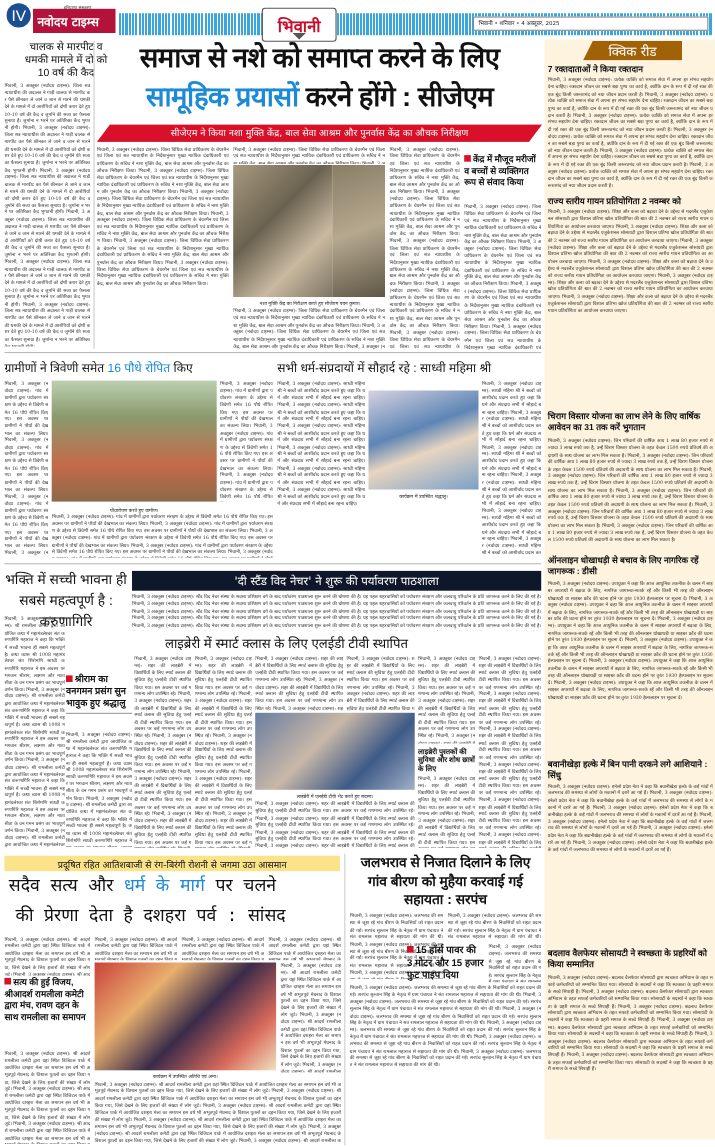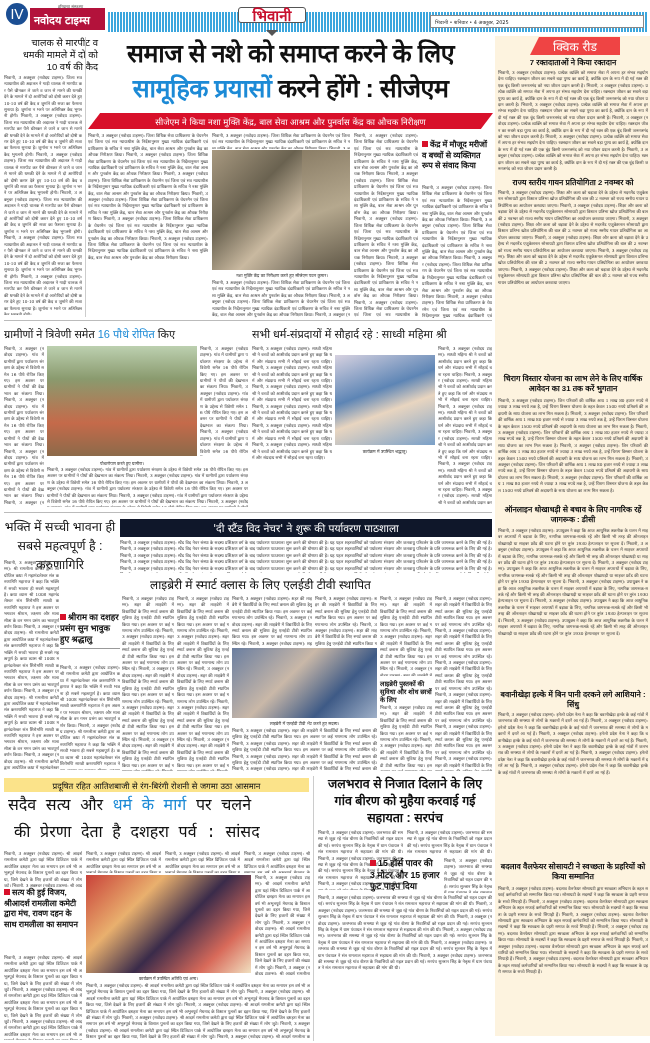--- a/index.html
+++ b/index.html
@@ -4,37 +4,37 @@
 <style>
 *{box-sizing:border-box;margin:0;padding:0}
 body{width:650px;height:1043px;background:#fff;font-family:"DejaVu Sans",sans-serif;color:#111;position:relative;overflow:hidden}
 .abs{position:absolute}
 .body-text{font-family:"DejaVu Serif",serif;font-size:4.2px;line-height:6.4px;color:#333;text-align:justify;overflow:hidden;word-break:break-all}
 
 .page-num{left:6px;top:3px;width:22px;height:22px;border-radius:50%;background:#1b4e93;color:#fff;font-family:"Liberation Sans",sans-serif;font-size:14px;display:flex;align-items:center;justify-content:center}
 .logo{left:30px;top:8px;width:75px;height:22px;background:#b3123b;color:#fff;font-weight:bold;font-size:11px;display:flex;align-items:flex-end;padding:0 4px 3px}
 .logo-tag{left:58px;top:4px;font-size:4px;color:#333}
 .stripes{left:108px;top:12px;width:540px;height:20px;background:repeating-linear-gradient(90deg,#3ba6dd 0 2px,#fff 2px 3px)}
-.city-box{left:238px;top:7px;width:68px;height:16px;background:#fff;border:1px solid #555;border-radius:3px;display:flex;align-items:center;justify-content:center;color:#c8102e;font-weight:bold;font-size:15px}
+.city-box{left:238px;top:7px;width:68px;height:31px;background:#fff;border:1px solid #555;border-radius:3px;display:flex;align-items:center;justify-content:center;color:#c8102e;font-weight:bold;font-size:15px}
 .city-arrow{left:266px;top:30px;width:0;height:0;border-left:6px solid transparent;border-right:6px solid transparent;border-top:6px solid #555}
 .dateline{left:430px;top:15px;width:214px;height:13px;background:#fff;border:1px solid #888;font-size:5px;display:flex;align-items:center;padding-left:4px;color:#222}
 
-.brief-head{left:22px;top:37px;width:76px;font-size:9.5px;line-height:12px;text-align:right;color:#111;font-family:"Liberation Sans",sans-serif}
+.brief-head{left:22px;top:37px;width:76px;font-size:9.5px;line-height:12px;text-align:center;color:#111;font-family:"Liberation Sans",sans-serif}
 
 .main-h1{left:88px;top:38px;width:405px;font-family:"Liberation Sans",sans-serif;font-weight:900;font-size:25px;line-height:30px;color:#111;text-align:center;letter-spacing:-0.5px}
 .main-h1b{left:88px;top:73px;width:405px;font-family:"Liberation Sans",sans-serif;font-weight:900;font-size:25px;line-height:30px;color:#111;text-align:center;letter-spacing:-0.5px}
 .blue{color:#1c8ad6}
 .strap{left:88px;top:113px;width:405px;height:16px;background:#d8102a;color:#fff;font-size:8.5px;display:flex;align-items:center;justify-content:center;clip-path:polygon(3% 0,100% 0,97% 100%,0 100%)}
 
 .photo{background:linear-gradient(135deg,#a89980,#6a6250 40%,#c9b9a0 70%,#7d7565);overflow:hidden}
 .caption{font-size:4.3px;color:#333;text-align:center}
 
 .right-col{left:495px;top:36px;width:155px;height:1000px;background:#fdf3df}
-.qr-tab{left:530px;top:37px;width:90px;height:18px;background:#ef4444;color:#fff;font-size:12px;display:flex;align-items:center;justify-content:center;clip-path:polygon(10% 0,100% 0,100% 100%,0 100%)}
-.r-head{font-size:7.8px;line-height:10px;color:#111;text-align:center;font-weight:bold;font-family:"Liberation Sans",sans-serif}
+.qr-tab{left:530px;top:37px;width:90px;height:18px;background:#a16207;color:#fff;font-size:12px;display:flex;align-items:center;justify-content:center;clip-path:polygon(10% 0,100% 0,100% 100%,0 100%)}
+.r-head{font-size:7.8px;line-height:10px;color:#111;text-align:left;font-weight:bold;font-family:"Liberation Sans",sans-serif}
 .sec-head{font-size:11px;font-family:"Liberation Sans",sans-serif;color:#111;white-space:nowrap}
 .env-band{left:120px;top:519px;width:372px;height:18px;background:#0f172a;color:#fff;font-size:10.5px;display:flex;align-items:center;justify-content:center}
 .yellow-band{left:4px;top:778px;width:305px;height:14px;background:#fbe38a;font-size:8.3px;display:flex;align-items:center;justify-content:center;color:#111}
 .big-h{font-family:Liberation Mono, monospace;font-size:16px;line-height:26px;white-space:nowrap;color:#111}
 .red-bullet{display:inline-block;width:6px;height:6px;background:#d8102a;margin-right:2px}
 .sub-h{font-weight:bold;font-size:8px;line-height:10.5px;color:#111;font-family:"Liberation Sans",sans-serif}
 .vline{background:#ccc;width:1px}
 .hline{background:#bbb;height:1px}
 </style>
 </head>
@@ -90,21 +90,21 @@
 
 <div class="abs sec-head" style="left:252px;top:326px">सभी धर्म-संप्रदायों में सौहार्द रहे : साध्वी महिमा श्री</div>
 <div class="abs body-text" style="left:252px;top:346px;width:80px;height:160px">भिवानी, 3 अक्तूबर (नवोदय टाइम्स): साध्वी महिमा श्री ने बच्चों को आशीर्वाद प्रदान करते हुए कहा कि धर्म और संप्रदाय सभी में सौहार्द बना रहना चाहिए। भिवानी, 3 अक्तूबर (नवोदय टाइम्स): साध्वी महिमा श्री ने बच्चों को आशीर्वाद प्रदान करते हुए कहा कि धर्म और संप्रदाय सभी में सौहार्द बना रहना चाहिए। भिवानी, 3 अक्तूबर (नवोदय टाइम्स): साध्वी महिमा श्री ने बच्चों को आशीर्वाद प्रदान करते हुए कहा कि धर्म और संप्रदाय सभी में सौहार्द बना रहना चाहिए। भिवानी, 3 अक्तूबर (नवोदय टाइम्स): साध्वी महिमा श्री ने बच्चों को आशीर्वाद प्रदान करते हुए कहा कि धर्म और संप्रदाय सभी में सौहार्द बना रहना चाहिए। भिवानी, 3 अक्तूबर (नवोदय टाइम्स): साध्वी महिमा श्री ने बच्चों को आशीर्वाद प्रदान करते हुए कहा कि धर्म और संप्रदाय सभी में सौहार्द बना रहना चाहिए। भिवानी, 3 अक्तूबर (नवोदय टाइम्स): साध्वी महिमा श्री ने बच्चों को आशीर्वाद प्रदान करते हुए कहा कि धर्म और संप्रदाय सभी में सौहार्द बना रहना चाहिए। </div>
 <div class="abs photo" style="left:335px;top:355px;width:100px;height:90px;background:linear-gradient(160deg,#d7d2e0,#5d85b5 40%,#e8d5c0 60%,#7aa0c8)"></div>
 <div class="abs caption" style="left:335px;top:448px;width:100px">कार्यक्रम में उपस्थित श्रद्धालु।</div>
 <div class="abs body-text" style="left:438px;top:346px;width:54px;height:160px">भिवानी, 3 अक्तूबर (नवोदय टाइम्स): साध्वी महिमा श्री ने बच्चों को आशीर्वाद प्रदान करते हुए कहा कि धर्म और संप्रदाय सभी में सौहार्द बना रहना चाहिए। भिवानी, 3 अक्तूबर (नवोदय टाइम्स): साध्वी महिमा श्री ने बच्चों को आशीर्वाद प्रदान करते हुए कहा कि धर्म और संप्रदाय सभी में सौहार्द बना रहना चाहिए। भिवानी, 3 अक्तूबर (नवोदय टाइम्स): साध्वी महिमा श्री ने बच्चों को आशीर्वाद प्रदान करते हुए कहा कि धर्म और संप्रदाय सभी में सौहार्द बना रहना चाहिए। भिवानी, 3 अक्तूबर (नवोदय टाइम्स): साध्वी महिमा श्री ने बच्चों को आशीर्वाद प्रदान करते हुए कहा कि धर्म और संप्रदाय सभी में सौहार्द बना रहना चाहिए। भिवानी, 3 अक्तूबर (नवोदय टाइम्स): साध्वी महिमा श्री ने बच्चों को आशीर्वाद प्रदान करते हुए कहा कि धर्म और संप्रदाय सभी में सौहार्द बना रहना चाहिए। भिवानी, 3 अक्तूबर (नवोदय टाइम्स): साध्वी महिमा श्री ने बच्चों को आशीर्वाद प्रदान करते हुए कहा कि धर्म और संप्रदाय सभी में सौहार्द बना रहना चाहिए। </div>
 
 <div class="abs hline" style="left:4px;top:512px;width:488px"></div>
 <div class="abs sec-head" style="left:4px;top:518px;font-size:12.5px;width:112px;white-space:normal;text-align:center;line-height:19px">भक्ति में सच्ची भावना ही सबसे महत्वपूर्ण है : करुणागिरि</div>
 <div class="abs body-text" style="left:4px;top:560px;width:55px;height:210px">भिवानी, 3 अक्तूबर (नवोदय टाइम्स): श्री रामलीला कमेटी द्वारा आयोजित कथा में महामंडलेश्वर संत करुणागिरि महाराज ने कहा कि भक्ति में सच्ची भावना ही सबसे महत्वपूर्ण है। कथा व्यास श्री 1008 महामंडलेश्वर संत शिरोमणि साध्वी करुणागिरि महाराज ने इस अवसर पर भगवान श्रीराम, लक्ष्मण और माता सीता के वन गमन प्रसंग का भावपूर्ण वर्णन किया। भिवानी, 3 अक्तूबर (नवोदय टाइम्स): श्री रामलीला कमेटी द्वारा आयोजित कथा में महामंडलेश्वर संत करुणागिरि महाराज ने कहा कि भक्ति में सच्ची भावना ही सबसे महत्वपूर्ण है। कथा व्यास श्री 1008 महामंडलेश्वर संत शिरोमणि साध्वी करुणागिरि महाराज ने इस अवसर पर भगवान श्रीराम, लक्ष्मण और माता सीता के वन गमन प्रसंग का भावपूर्ण वर्णन किया। भिवानी, 3 अक्तूबर (नवोदय टाइम्स): श्री रामलीला कमेटी द्वारा आयोजित कथा में महामंडलेश्वर संत करुणागिरि महाराज ने कहा कि भक्ति में सच्ची भावना ही सबसे महत्वपूर्ण है। कथा व्यास श्री 1008 महामंडलेश्वर संत शिरोमणि साध्वी करुणागिरि महाराज ने इस अवसर पर भगवान श्रीराम, लक्ष्मण और माता सीता के वन गमन प्रसंग का भावपूर्ण वर्णन किया। भिवानी, 3 अक्तूबर (नवोदय टाइम्स): श्री रामलीला कमेटी द्वारा आयोजित कथा में महामंडलेश्वर संत करुणागिरि महाराज ने कहा कि भक्ति में सच्ची भावना ही सबसे महत्वपूर्ण है। कथा व्यास श्री 1008 महामंडलेश्वर संत शिरोमणि साध्वी करुणागिरि महाराज ने इस अवसर पर भगवान श्रीराम, लक्ष्मण और माता सीता के वन गमन प्रसंग का भावपूर्ण वर्णन किया। भिवानी, 3 अक्तूबर (नवोदय टाइम्स): श्री रामलीला कमेटी द्वारा आयोजित कथा में महामंडलेश्वर संत करुणागिरि महाराज ने कहा कि भक्ति में सच्ची भावना ही सबसे महत्वपूर्ण है। कथा व्यास श्री 1008 महामंडलेश्वर संत शिरोमणि साध्वी करुणागिरि महाराज ने इस अवसर पर भगवान श्रीराम, लक्ष्मण और माता सीता के वन गमन प्रसंग का भावपूर्ण वर्णन किया। भिवानी, 3 अक्तूबर (नवोदय टाइम्स): श्री रामलीला कमेटी द्वारा आयोजित कथा में महामंडलेश्वर संत करुणागिरि महाराज ने कहा कि भक्ति में सच्ची भावना ही सबसे महत्वपूर्ण है। कथा व्यास श्री 1008 महामंडलेश्वर संत शिरोमणि साध्वी करुणागिरि महाराज ने इस अवसर पर भगवान श्रीराम, लक्ष्मण और माता सीता के वन गमन प्रसंग का भावपूर्ण वर्णन किया। </div>
-<div class="abs sub-h" style="left:60px;top:612px;width:60px;font-size:8.5px;line-height:11px;border-bottom:1px solid #999;padding-bottom:3px"><span class="red-bullet"></span><span>श्रीराम का दशहर प्रसंग सुन भावुक हुए श्रद्धालु</span></div>
+<div class="abs sub-h" style="left:60px;top:612px;width:60px;font-size:8.5px;line-height:11px;border-bottom:1px solid #999;padding-bottom:3px"><span class="red-bullet"></span><span>श्रीराम का वनगमन प्रसंग सुन भावुक हुए श्रद्धालु</span></div>
 <div class="abs body-text" style="left:60px;top:665px;width:60px;height:105px">भिवानी, 3 अक्तूबर (नवोदय टाइम्स): श्री रामलीला कमेटी द्वारा आयोजित कथा में महामंडलेश्वर संत करुणागिरि महाराज ने कहा कि भक्ति में सच्ची भावना ही सबसे महत्वपूर्ण है। कथा व्यास श्री 1008 महामंडलेश्वर संत शिरोमणि साध्वी करुणागिरि महाराज ने इस अवसर पर भगवान श्रीराम, लक्ष्मण और माता सीता के वन गमन प्रसंग का भावपूर्ण वर्णन किया। भिवानी, 3 अक्तूबर (नवोदय टाइम्स): श्री रामलीला कमेटी द्वारा आयोजित कथा में महामंडलेश्वर संत करुणागिरि महाराज ने कहा कि भक्ति में सच्ची भावना ही सबसे महत्वपूर्ण है। कथा व्यास श्री 1008 महामंडलेश्वर संत शिरोमणि साध्वी करुणागिरि महाराज ने इस अवसर पर भगवान श्रीराम, लक्ष्मण और माता सीता के वन गमन प्रसंग का भावपूर्ण वर्णन किया। भिवानी, 3 अक्तूबर (नवोदय टाइम्स): श्री रामलीला कमेटी द्वारा आयोजित कथा में महामंडलेश्वर संत करुणागिरि महाराज ने कहा कि भक्ति में सच्ची भावना ही सबसे महत्वपूर्ण है। कथा व्यास श्री 1008 महामंडलेश्वर संत शिरोमणि साध्वी करुणागिरि महाराज ने इस अवसर पर भगवान श्रीराम, लक्ष्मण और माता सीता के वन गमन प्रसंग का भावपूर्ण वर्णन किया। भिवानी, 3 अक्तूबर (नवोदय टाइम्स): श्री रामलीला कमेटी द्वारा आयोजित कथा में महामंडलेश्वर संत करुणागिरि महाराज ने कहा कि भक्ति में सच्ची भावना ही सबसे महत्वपूर्ण है। कथा व्यास श्री 1008 महामंडलेश्वर संत शिरोमणि साध्वी करुणागिरि महाराज ने इस अवसर पर भगवान श्रीराम, लक्ष्मण और माता सीता के वन गमन प्रसंग का भावपूर्ण वर्णन किया। भिवानी, 3 अक्तूबर (नवोदय टाइम्स): श्री रामलीला कमेटी द्वारा आयोजित कथा में महामंडलेश्वर संत करुणागिरि महाराज ने कहा कि भक्ति में सच्ची भावना ही सबसे महत्वपूर्ण है। कथा व्यास श्री 1008 महामंडलेश्वर संत शिरोमणि साध्वी करुणागिरि महाराज ने इस अवसर पर भगवान श्रीराम, लक्ष्मण और माता सीता के वन गमन प्रसंग का भावपूर्ण वर्णन किया। भिवानी, 3 अक्तूबर (नवोदय टाइम्स): श्री रामलीला कमेटी द्वारा आयोजित कथा में महामंडलेश्वर संत करुणागिरि महाराज ने कहा कि भक्ति में सच्ची भावना ही सबसे महत्वपूर्ण है। कथा व्यास श्री 1008 महामंडलेश्वर संत शिरोमणि साध्वी करुणागिरि महाराज ने इस अवसर पर भगवान श्रीराम, लक्ष्मण और माता सीता के वन गमन प्रसंग का भावपूर्ण वर्णन किया। </div>
 
 <div class="abs env-band">'दी स्टैंड विद नेचर' ने शुरू की पर्यावरण पाठशाला</div>
 <div class="abs body-text" style="left:120px;top:540px;width:372px;height:33px">भिवानी, 3 अक्तूबर (नवोदय टाइम्स): स्टैंड विद नेचर संस्था के सदस्य प्रशिक्षण वर्ग के बाद पर्यावरण पाठशाला शुरू करने की घोषणा की है। यह पहल शहरवासियों को पर्यावरण संरक्षण और जलवायु परिवर्तन के प्रति जागरूक करने के लिए की गई है। भिवानी, 3 अक्तूबर (नवोदय टाइम्स): स्टैंड विद नेचर संस्था के सदस्य प्रशिक्षण वर्ग के बाद पर्यावरण पाठशाला शुरू करने की घोषणा की है। यह पहल शहरवासियों को पर्यावरण संरक्षण और जलवायु परिवर्तन के प्रति जागरूक करने के लिए की गई है। भिवानी, 3 अक्तूबर (नवोदय टाइम्स): स्टैंड विद नेचर संस्था के सदस्य प्रशिक्षण वर्ग के बाद पर्यावरण पाठशाला शुरू करने की घोषणा की है। यह पहल शहरवासियों को पर्यावरण संरक्षण और जलवायु परिवर्तन के प्रति जागरूक करने के लिए की गई है। भिवानी, 3 अक्तूबर (नवोदय टाइम्स): स्टैंड विद नेचर संस्था के सदस्य प्रशिक्षण वर्ग के बाद पर्यावरण पाठशाला शुरू करने की घोषणा की है। यह पहल शहरवासियों को पर्यावरण संरक्षण और जलवायु परिवर्तन के प्रति जागरूक करने के लिए की गई है। भिवानी, 3 अक्तूबर (नवोदय टाइम्स): स्टैंड विद नेचर संस्था के सदस्य प्रशिक्षण वर्ग के बाद पर्यावरण पाठशाला शुरू करने की घोषणा की है। यह पहल शहरवासियों को पर्यावरण संरक्षण और जलवायु परिवर्तन के प्रति जागरूक करने के लिए की गई है। भिवानी, 3 अक्तूबर (नवोदय टाइम्स): स्टैंड विद नेचर संस्था के सदस्य प्रशिक्षण वर्ग के बाद पर्यावरण पाठशाला शुरू करने की घोषणा की है। यह पहल शहरवासियों को पर्यावरण संरक्षण और जलवायु परिवर्तन के प्रति जागरूक करने के लिए की गई है। </div>
 
 <div class="abs sec-head" style="left:150px;top:576px;font-size:12px">लाइब्रेरी में स्मार्ट क्लास के लिए एलईडी टीवी स्थापित</div>
 <div class="abs body-text" style="left:122px;top:596px;width:52px;height:175px">भिवानी, 3 अक्तूबर (नवोदय टाइम्स): शहर की लाइब्रेरी में विद्यार्थियों के लिए स्मार्ट क्लास की सुविधा हेतु एलईडी टीवी स्थापित किया गया। इस अवसर पर कई गणमान्य लोग उपस्थित रहे। भिवानी, 3 अक्तूबर (नवोदय टाइम्स): शहर की लाइब्रेरी में विद्यार्थियों के लिए स्मार्ट क्लास की सुविधा हेतु एलईडी टीवी स्थापित किया गया। इस अवसर पर कई गणमान्य लोग उपस्थित रहे। भिवानी, 3 अक्तूबर (नवोदय टाइम्स): शहर की लाइब्रेरी में विद्यार्थियों के लिए स्मार्ट क्लास की सुविधा हेतु एलईडी टीवी स्थापित किया गया। इस अवसर पर कई गणमान्य लोग उपस्थित रहे। भिवानी, 3 अक्तूबर (नवोदय टाइम्स): शहर की लाइब्रेरी में विद्यार्थियों के लिए स्मार्ट क्लास की सुविधा हेतु एलईडी टीवी स्थापित किया गया। इस अवसर पर कई गणमान्य लोग उपस्थित रहे। भिवानी, 3 अक्तूबर (नवोदय टाइम्स): शहर की लाइब्रेरी में विद्यार्थियों के लिए स्मार्ट क्लास की सुविधा हेतु एलईडी टीवी स्थापित किया गया। इस अवसर पर कई गणमान्य लोग उपस्थित रहे। भिवानी, 3 अक्तूबर (नवोदय टाइम्स): शहर की लाइब्रेरी में विद्यार्थियों के लिए स्मार्ट क्लास की सुविधा हेतु एलईडी टीवी स्थापित किया गया। इस अवसर पर कई गणमान्य लोग उपस्थित रहे। </div>
 <div class="abs body-text" style="left:177px;top:596px;width:52px;height:175px">भिवानी, 3 अक्तूबर (नवोदय टाइम्स): शहर की लाइब्रेरी में विद्यार्थियों के लिए स्मार्ट क्लास की सुविधा हेतु एलईडी टीवी स्थापित किया गया। इस अवसर पर कई गणमान्य लोग उपस्थित रहे। भिवानी, 3 अक्तूबर (नवोदय टाइम्स): शहर की लाइब्रेरी में विद्यार्थियों के लिए स्मार्ट क्लास की सुविधा हेतु एलईडी टीवी स्थापित किया गया। इस अवसर पर कई गणमान्य लोग उपस्थित रहे। भिवानी, 3 अक्तूबर (नवोदय टाइम्स): शहर की लाइब्रेरी में विद्यार्थियों के लिए स्मार्ट क्लास की सुविधा हेतु एलईडी टीवी स्थापित किया गया। इस अवसर पर कई गणमान्य लोग उपस्थित रहे। भिवानी, 3 अक्तूबर (नवोदय टाइम्स): शहर की लाइब्रेरी में विद्यार्थियों के लिए स्मार्ट क्लास की सुविधा हेतु एलईडी टीवी स्थापित किया गया। इस अवसर पर कई गणमान्य लोग उपस्थित रहे। भिवानी, 3 अक्तूबर (नवोदय टाइम्स): शहर की लाइब्रेरी में विद्यार्थियों के लिए स्मार्ट क्लास की सुविधा हेतु एलईडी टीवी स्थापित किया गया। इस अवसर पर कई गणमान्य लोग उपस्थित रहे। भिवानी, 3 अक्तूबर (नवोदय टाइम्स): शहर की लाइब्रेरी में विद्यार्थियों के लिए स्मार्ट क्लास की सुविधा हेतु एलईडी टीवी स्थापित किया गया। इस अवसर पर कई गणमान्य लोग उपस्थित रहे। </div>
 <div class="abs body-text" style="left:232px;top:596px;width:80px;height:50px">भिवानी, 3 अक्तूबर (नवोदय टाइम्स): शहर की लाइब्रेरी में विद्यार्थियों के लिए स्मार्ट क्लास की सुविधा हेतु एलईडी टीवी स्थापित किया गया। इस अवसर पर कई गणमान्य लोग उपस्थित रहे। भिवानी, 3 अक्तूबर (नवोदय टाइम्स): शहर की लाइब्रेरी में विद्यार्थियों के लिए स्मार्ट क्लास की सुविधा हेतु एलईडी टीवी स्थापित किया गया। इस अवसर पर कई गणमान्य लोग उपस्थित रहे। भिवानी, 3 अक्तूबर (नवोदय टाइम्स): शहर की लाइब्रेरी में विद्यार्थियों के लिए स्मार्ट क्लास की सुविधा हेतु एलईडी टीवी स्थापित किया गया। इस अवसर पर कई गणमान्य लोग उपस्थित रहे। भिवानी, 3 अक्तूबर (नवोदय टाइम्स): शहर की लाइब्रेरी में विद्यार्थियों के लिए स्मार्ट क्लास की सुविधा हेतु एलईडी टीवी स्थापित किया गया। इस अवसर पर कई गणमान्य लोग उपस्थित रहे। भिवानी, 3 अक्तूबर (नवोदय टाइम्स): शहर की लाइब्रेरी में विद्यार्थियों के लिए स्मार्ट क्लास की सुविधा हेतु एलईडी टीवी स्थापित किया गया। इस अवसर पर कई गणमान्य लोग उपस्थित रहे। भिवानी, 3 अक्तूबर (नवोदय टाइम्स): शहर की लाइब्रेरी में विद्यार्थियों के लिए स्मार्ट क्लास की सुविधा हेतु एलईडी टीवी स्थापित किया गया। इस अवसर पर कई गणमान्य लोग उपस्थित रहे। </div>
 <div class="abs photo" style="left:232px;top:648px;width:145px;height:70px;background:linear-gradient(135deg,#6a7ea0,#c9b8a8 40%,#3e5a86 70%,#9fb0c8)"></div>

